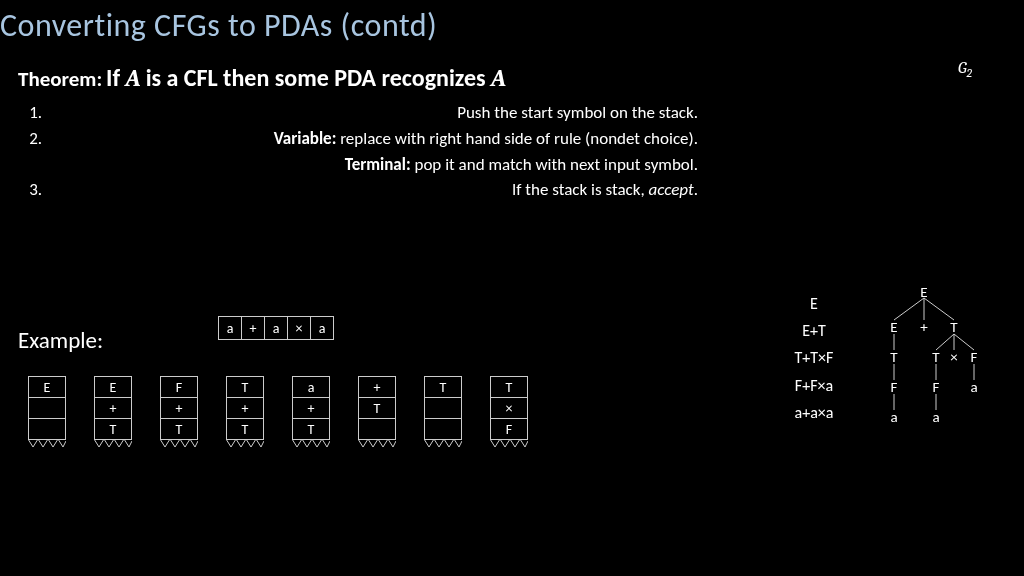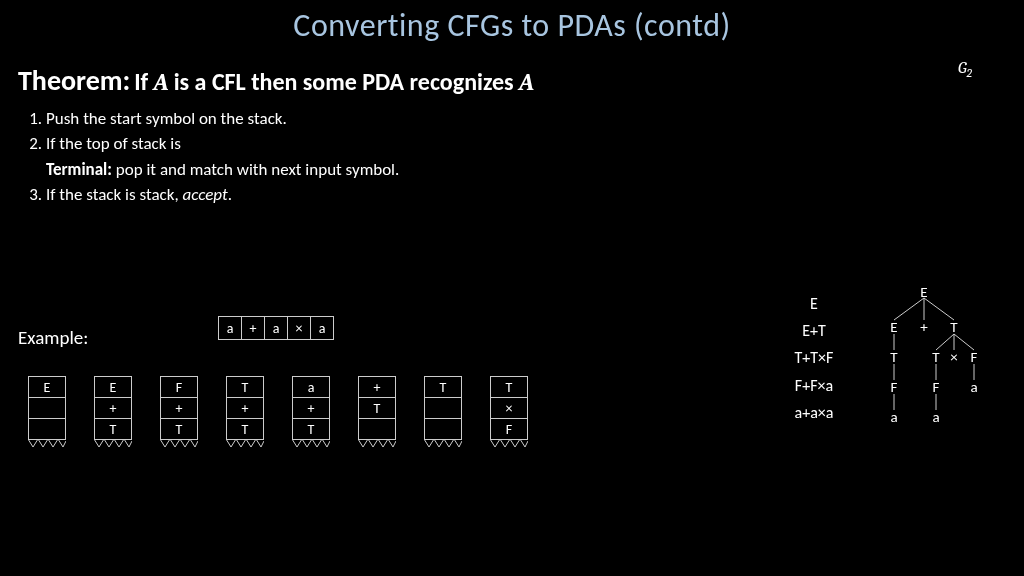--- a/index.html
+++ b/index.html
@@ -10,49 +10,49 @@
     background: #000;
     color: #fff;
     font-family: "Segoe UI", Calibri, Arial, sans-serif;
     overflow: hidden;
   }
   .slide { position: relative; width: 1024px; height: 576px; }
   .title {
     position: absolute;
     left: 0; right: 0;
     top: 6px;
-    text-align: center;
+    text-align: left;
     font-size: 32px;
     font-weight: 400;
     color: #a8c5e0;
     letter-spacing: 0.5px;
   }
   .main {
     position: absolute;
     left: 18px;
     top: 62px;
     width: 680px;
     font-size: 17px;
     line-height: 1.35;
   }
   .theorem-line { margin-bottom: 8px; }
-  .theorem-label { font-weight: 700; font-size: 28px; }
+  .theorem-label { font-weight: 700; font-size: 21px; }
   .theorem-text { font-size: 24px; font-weight: 700; }
   .proof-line { font-size: 17px; margin-bottom: 4px; }
   .proof-label { font-weight: 700; }
   .ital { font-style: italic; font-family: Cambria, Georgia, serif; }
-  ol.steps { margin: 4px 0 0 0; padding-left: 28px; font-size: 17px; }
+  ol.steps { margin: 4px 0 0 0; padding-left: 28px; font-size: 17px; text-align: right; }
   ol.steps li { margin-bottom: 2px; }
   .sub { margin-left: 0; margin-top: 3px; }
   .sub b { font-weight: 700; }
   .example-label {
     position: absolute;
     left: 18px;
     top: 326px;
-    font-size: 19px;
+    font-size: 23px;
   }
   
   .tape {
     position: absolute;
     left: 218px;
     top: 316px;
     display: flex;
   }
   .tape .cell {
     width: 22px; height: 22px;
@@ -135,21 +135,21 @@
   <div class="main">
     <div class="theorem-line">
       <span class="theorem-label">Theorem:</span>
       <span class="theorem-text">
         <span>If </span><span class="ital">A</span><span> is a CFL then some PDA recognizes </span><span class="ital">A</span>
       </span>
     </div>
     <ol class="steps">
       <li>Push the start symbol on the stack.</li>
       <li>
-        <span>If the top of stack is</span>
+        <div class="sub"><b>Variable:</b><span>  replace with right hand side of rule (nondet choice).</span></div>
         <div class="sub"><b>Terminal:</b><span>  pop it and match with next input symbol.</span></div>
       </li>
       <li><span>If the stack is stack, </span><i>accept</i><span>.</span></li>
     </ol>
   </div>
 
   <div class="example-label">Example:</div>
 
   <div class="tape">
     <div class="cell">a</div>

